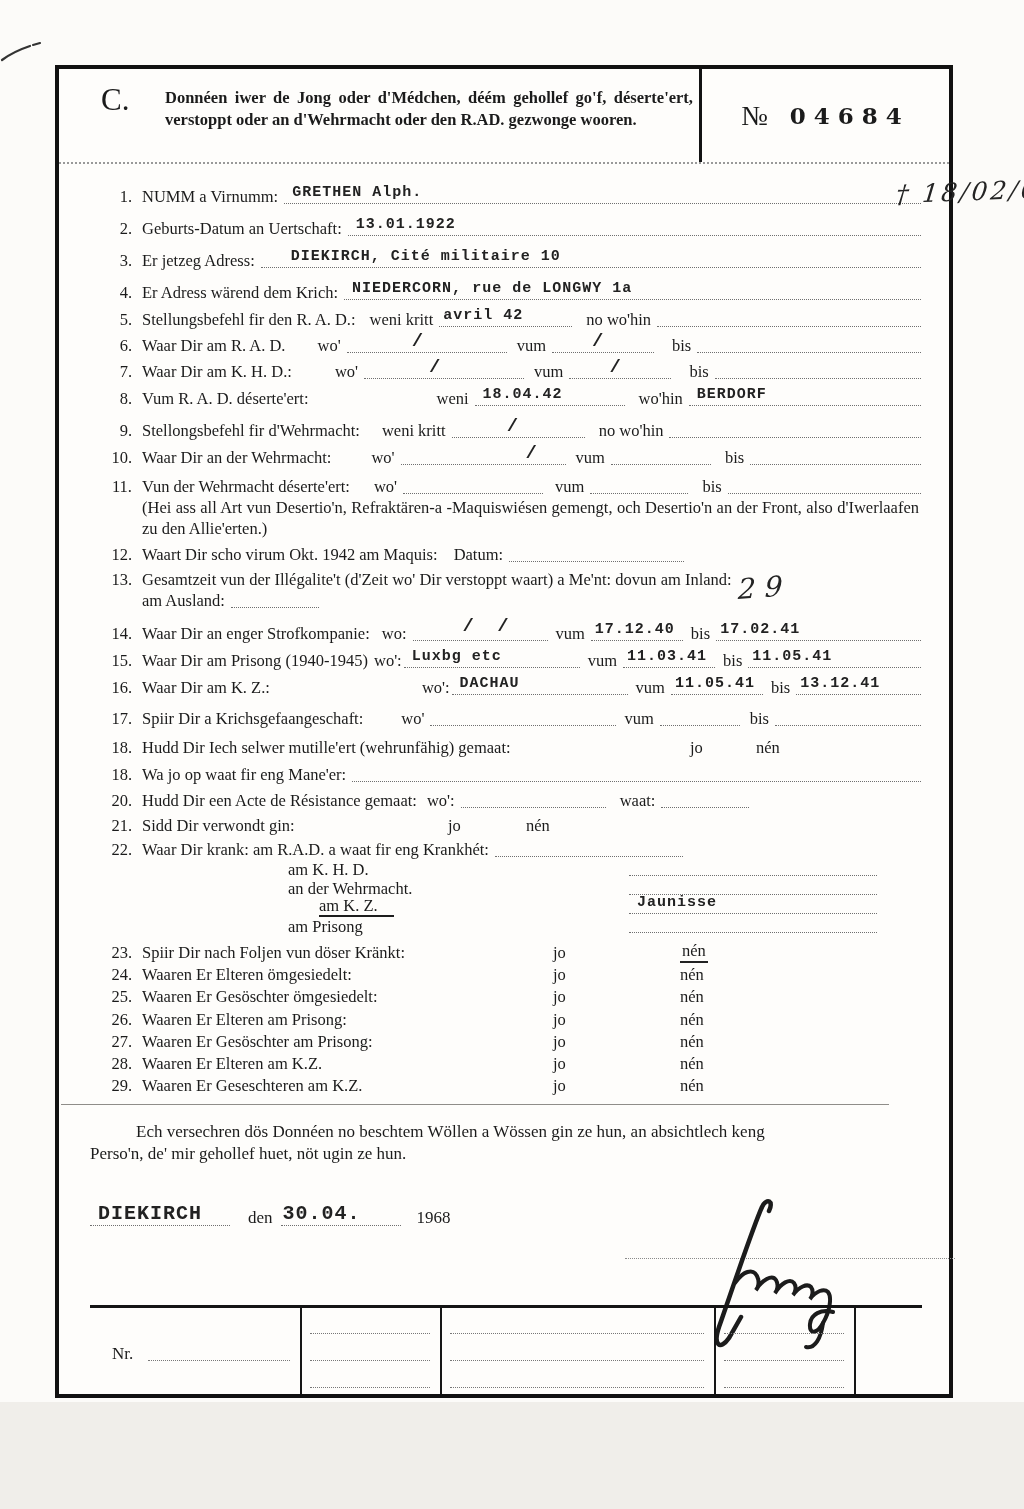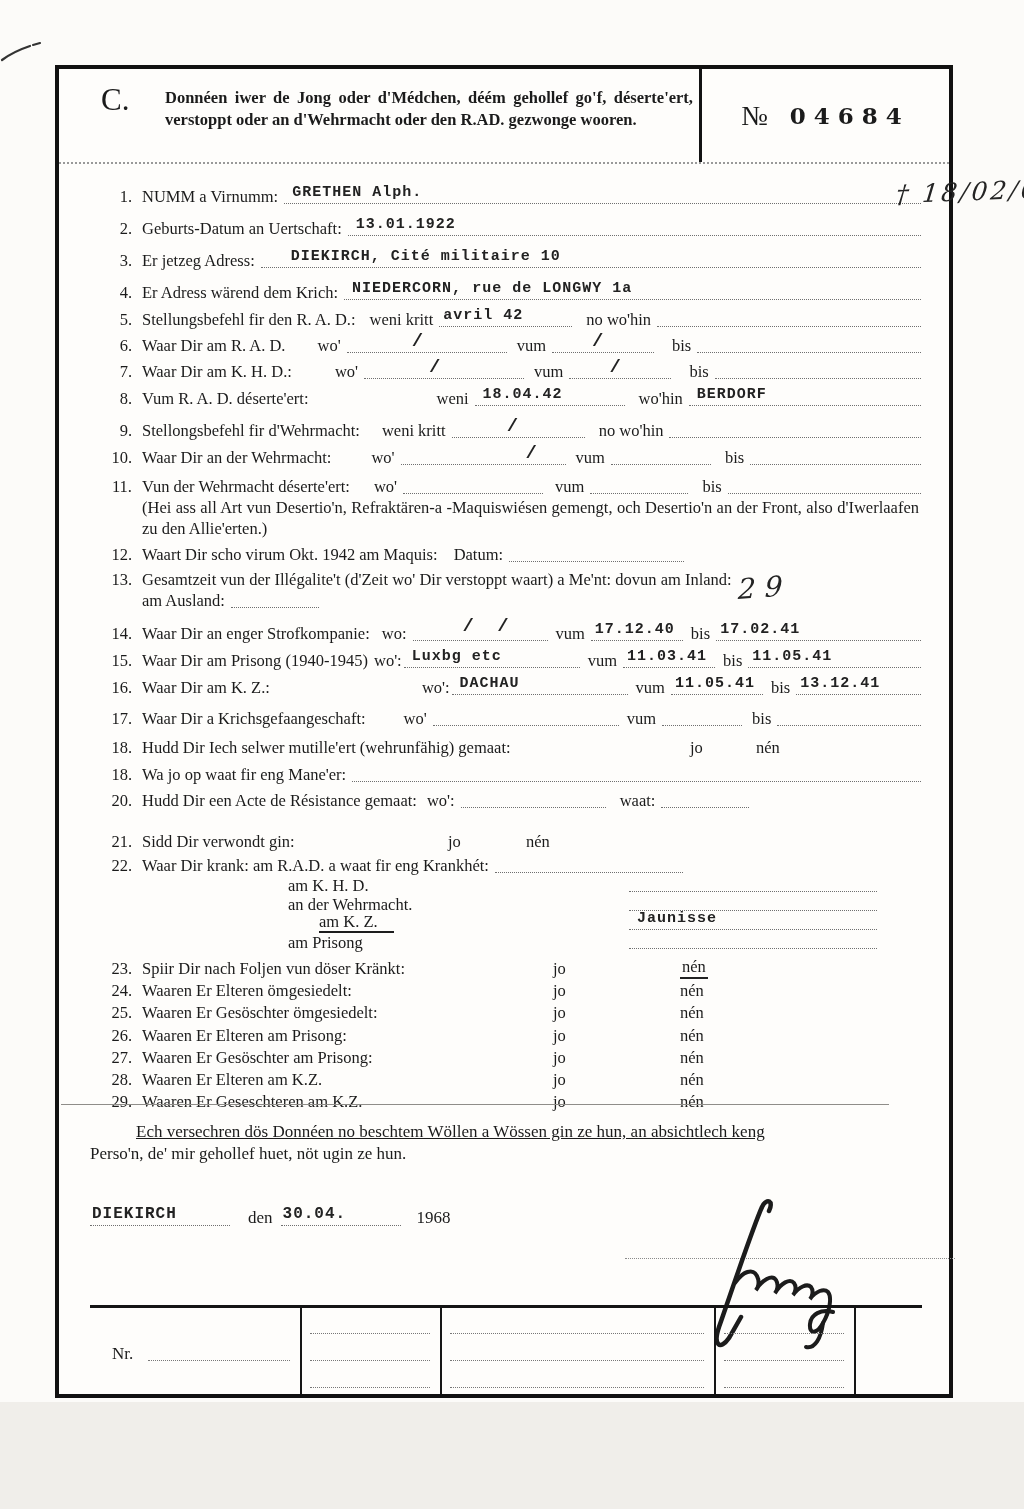--- a/index.html
+++ b/index.html
@@ -43,21 +43,21 @@
   .nen-u{border-bottom:2px solid #222;padding:0 2px;}
   .note{margin-left:52px;margin-right:2px;text-align:justify;font-size:16.5px;line-height:21px;}
   .sub{position:relative;height:19px;font-size:16.5px;line-height:19px;}
   .sub .slbl{position:absolute;left:198px;bottom:0;white-space:nowrap;}
   .sub .slbl.su{border-bottom:2px solid #1d1d1d;padding-right:16px;margin-left:31px;}
   .sub .sfld{position:absolute;left:539px;width:248px;bottom:3px;border-bottom:1.5px dotted #6f6f6f;height:14px;}
 
   
   .rule{position:absolute;left:2px;top:1035px;width:828px;border-top:1.5px solid #8f8d89;}
   .decl{position:absolute;left:31px;right:28px;top:1052px;font-size:17px;line-height:22px;}
-  .decl .ind{display:block;text-indent:46px;text-decoration:underline;}
+  .decl .ind{display:block;text-indent:46px;}
   .pdrow{position:absolute;left:31px;top:1138px;width:430px;display:flex;align-items:flex-end;
          font-size:17px;line-height:22px;}
   .sigline{position:absolute;left:566px;width:330px;top:1189px;border-bottom:1.5px dotted #8a8a8a;}
   .sig{position:absolute;left:612px;top:1118px;}
 
   
   .btable{position:absolute;left:31px;width:832px;top:1236px;bottom:0;border-top:3px solid #141414;}
   .btable .v{position:absolute;top:0;bottom:0;width:2px;background:#161616;}
   .btable .d{position:absolute;border-bottom:1.5px dotted #777;height:0;}
   .btable .nr{position:absolute;left:22px;top:36px;font-size:17px;}
@@ -276,21 +276,21 @@
             <span class="typed ctr">11.05.41</span>
           </span>
           <span class="l" style="margin-left:8px">bis</span>
           <span class="fld grow">
             <span class="typed ctr">13.12.41</span>
           </span>
         </div>
 
         <div class="row" style="margin-top:10px">
           <span class="num">17.</span>
-          <span class="lbl">Waar Dir a Krichsgefaangeschaft:</span>
+          <span class="lbl">Spiir Dir a Krichsgefaangeschaft:</span>
           <span class="l" style="margin-left:38px">wo'</span>
           <span class="fld" style="width:186px"></span>
           <span class="l" style="margin-left:8px">vum</span>
           <span class="fld" style="width:80px"></span>
           <span class="l" style="margin-left:10px">bis</span>
           <span class="fld grow"></span>
         </div>
 
         <div class="row" style="margin-top:8px">
           <span class="num">18.</span>
@@ -307,21 +307,21 @@
 
         <div class="row" style="margin-top:5px">
           <span class="num">20.</span>
           <span class="lbl">Hudd Dir een Acte de Résistance gemaat:</span>
           <span class="l" style="margin-left:10px">wo':</span>
           <span class="fld" style="width:145px"></span>
           <span class="l" style="margin-left:14px">waat:</span>
           <span class="fld" style="width:88px"></span>
         </div>
 
-        <div class="row" style="margin-top:20px">
+        <div class="row" style="margin-top:4px">
           <span class="num">21.</span>
           <span class="lbl">Sidd Dir verwondt gin:</span>
           <span class="jo-abs" style="left:358px">jo</span>
           <span class="nen-abs" style="left:436px">nén</span>
         </div>
 
         <div style="margin-top:3px">
           <div class="row">
             <span class="num">22.</span>
             <span class="lbl">Waar Dir krank: am R.A.D. a waat fir eng Krankhét:</span>
@@ -400,25 +400,25 @@
 
       <div class="rule"></div>
 
       <div class="decl">
         <span class="ind">Ech versechren dös Donnéen no beschtem Wöllen a Wössen gin ze hun, an absichtlech keng</span>
         <span>Perso'n, de' mir gehollef huet, nöt ugin ze hun.</span>
       </div>
 
       <div class="pdrow">
         <span class="fld" style="width:140px;margin-left:0">
-          <span class="typed" style="left:2px;font-size:16px">DIEKIRCH</span>
+          <span class="typed" style="left:8px;font-size:20px">DIEKIRCH</span>
         </span>
         <span class="l" style="margin-left:18px">den</span>
         <span class="fld" style="width:120px;margin-left:8px">
-          <span class="typed" style="left:2px;font-size:16px">30.04.</span>
+          <span class="typed" style="left:2px;font-size:20px">30.04.</span>
         </span>
         <span class="l" style="margin-left:16px">1968</span>
       </div>
 
       <div class="sigline"></div>
       <svg class="sig" width="190" height="175" viewBox="0 0 190 175">
         <path d="M98,24 C103,14 96,10 91,20 C82,40 62,100 48,140 C42,158 49,164 58,151 L70,130" stroke="#1c1c1c" stroke-width="4.5" fill="none" stroke-linecap="round"></path>
         <path d="M64,96 C72,84 82,81 86,89 C89,95 87,101 85,103 C91,93 101,87 105,93 C108,98 106,104 104,106
                  C110,96 119,91 123,96 C126,100 124,106 122,108 C128,100 136,96 140,100 C143,104 141,110 139,112
                  C145,104 153,101 157,105 C161,110 159,124 152,136 C146,147 138,148 139,137 C140,127 150,122 162,125" stroke="#1c1c1c" stroke-width="4" fill="none" stroke-linecap="round"></path>

